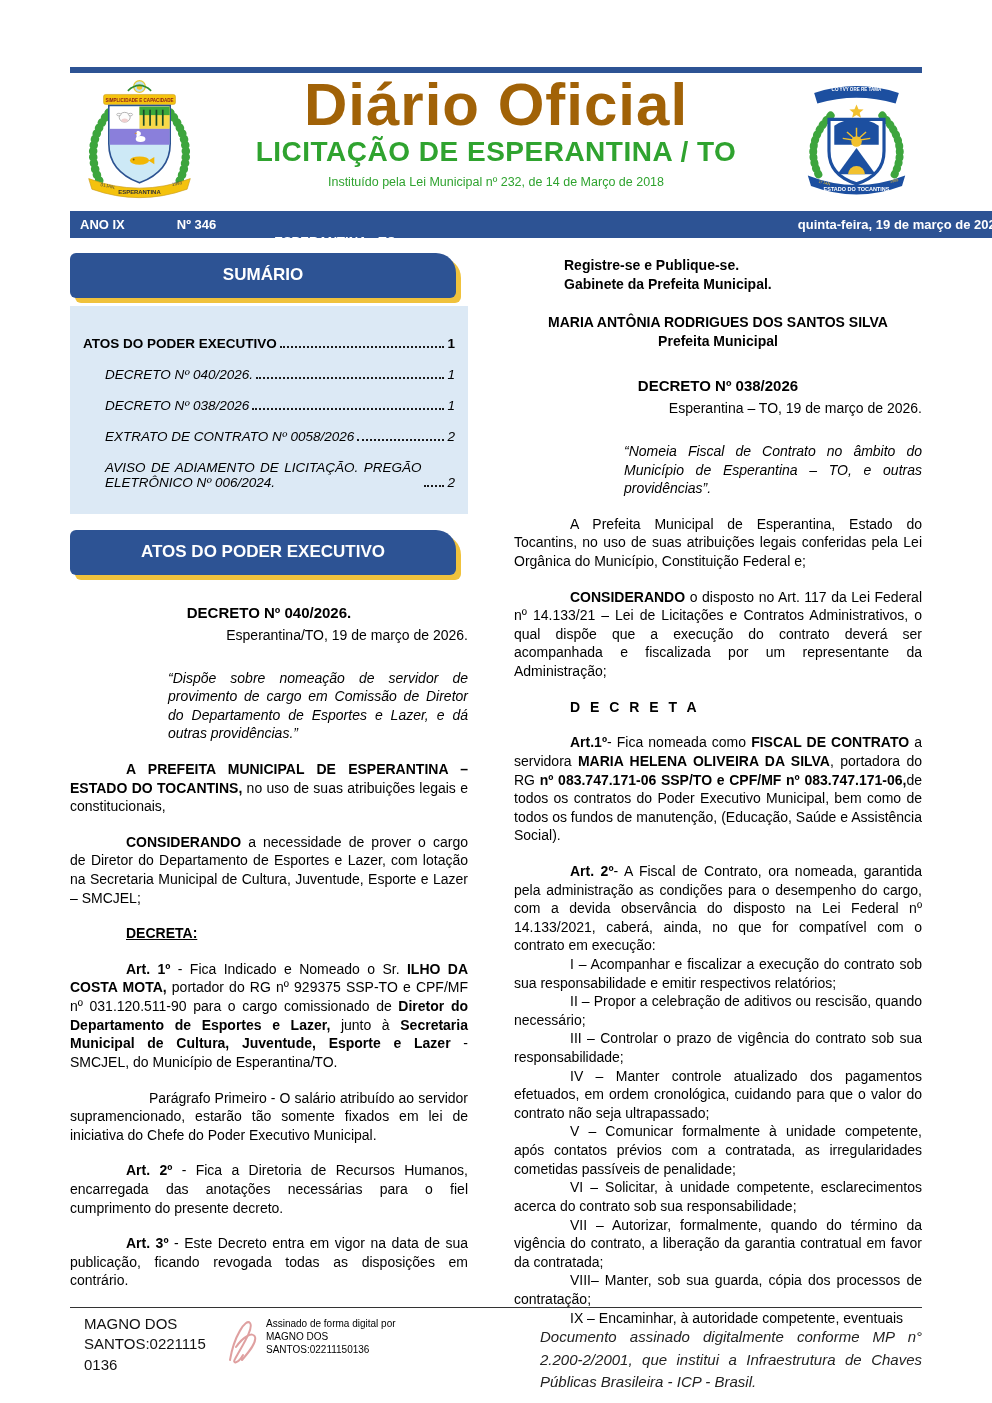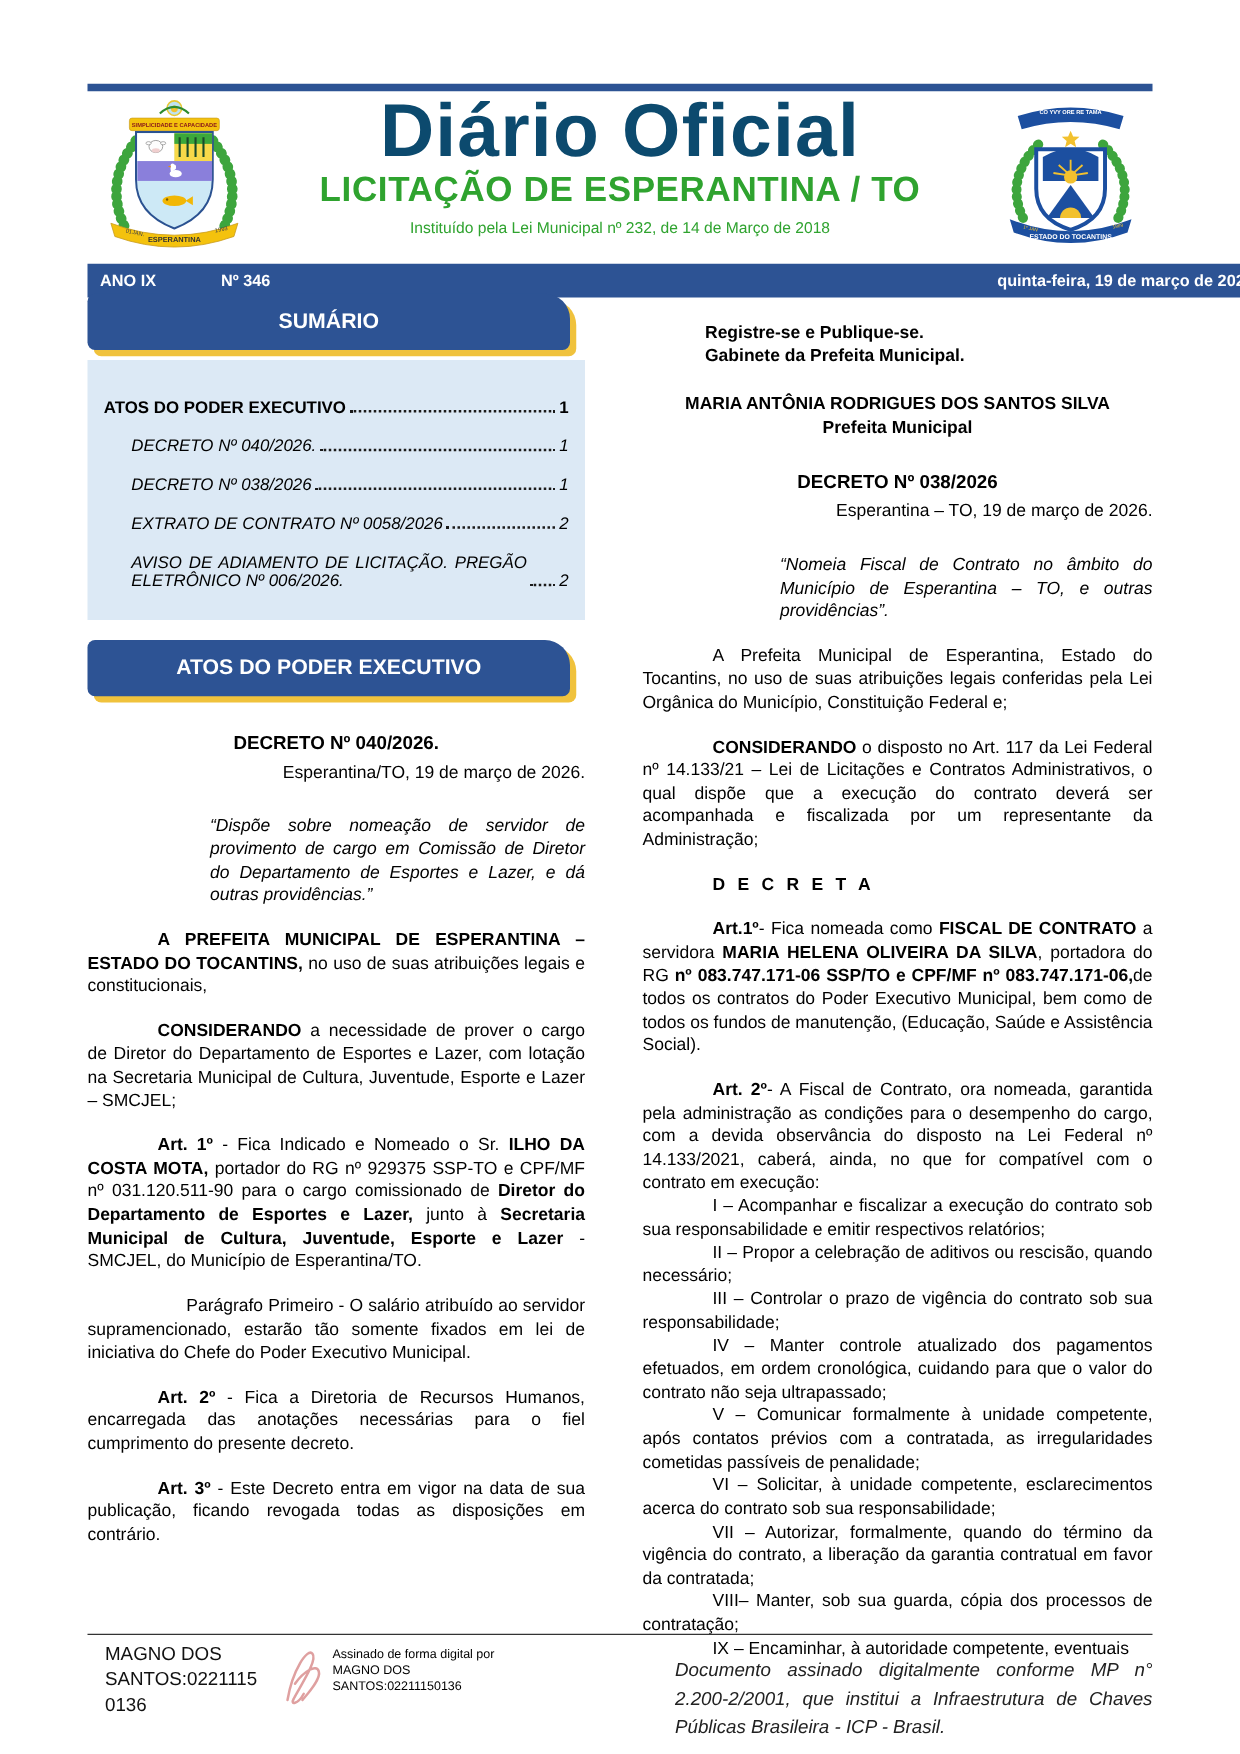--- a/index.html
+++ b/index.html
@@ -6,31 +6,31 @@
   body{
     width:992px;height:1403px;position:relative;background:#ffffff;
     font-family:"Liberation Sans",sans-serif;color:#000;overflow:hidden;
   }
   .top-rule{position:absolute;left:70px;top:67px;width:852px;height:6px;background:#2D5394;}
   
   .seal{position:absolute;top:77px;width:127px;height:127px;}
   .seal.left{left:76px;}
   .seal.right{left:793px;}
   .mast{position:absolute;left:206px;top:74px;width:580px;text-align:center;}
-  .mast-title{font-size:60px;font-weight:800;color:#0c4a6e;line-height:1.02;letter-spacing:1px;}
+  .mast-title{font-size:60px;font-weight:800;color:#a16207;line-height:1.02;letter-spacing:1px;}
   .mast-sub{font-size:28px;font-weight:800;color:#2FA32F;margin-top:1px;letter-spacing:.5px;}
   .mast-est{font-size:12.5px;font-weight:normal;color:#2FA32F;margin-top:7px;}
   
   .bar{position:absolute;left:70px;top:211px;width:943px;height:27px;background:#2D5394;color:#fff;
        font-weight:bold;font-size:13px;display:flex;align-items:center;box-sizing:border-box;padding:0 10px;}
   .bar .b2{margin-left:52px;}
   .bar .b3{margin-left:58px;margin-top:33px;}
   .bar .b4{margin-left:auto;}
   
-  .col-left{position:absolute;left:70px;top:235px;width:398px;}
+  .col-left{position:absolute;left:70px;top:253px;width:398px;}
   .col-right{position:absolute;left:514px;top:256px;width:408px;}
   
   .hdr-box{background:#2D5394;color:#fff;border-radius:6px 20px 6px 6px;box-shadow:5px 5px 0 #F0C23C;
            text-align:center;font-weight:bold;font-size:17px;padding:12px 0 13px;width:386px;box-sizing:border-box;}
   
   .toc-panel{background:#DCE9F5;width:398px;margin-top:8px;padding:30px 13px 24px 13px;box-sizing:border-box;}
   .toc-row{display:flex;align-items:flex-end;font-size:13.5px;margin-bottom:16px;}
   .toc-row.main{font-weight:bold;}
   .toc-row.sub{font-style:italic;padding-left:22px;}
   .toc-label{flex:0 1 auto;text-align:justify;}
@@ -149,35 +149,36 @@
       <span class="toc-label">DECRETO Nº 038/2026</span>
       <span class="toc-dots"></span>
       <span class="toc-page">1</span>
     </div>
     <div class="toc-row sub">
       <span class="toc-label">EXTRATO DE CONTRATO Nº 0058/2026</span>
       <span class="toc-dots"></span>
       <span class="toc-page">2</span>
     </div>
     <div class="toc-row sub" style="margin-bottom:0;">
-      <span class="toc-label">AVISO DE ADIAMENTO DE LICITAÇÃO. PREGÃO ELETRÔNICO Nº 006/2026.</span>
+      <span class="toc-label">AVISO DE ADIAMENTO DE LICITAÇÃO. PREGÃO ELETRÔNICO Nº 006/2024.</span>
       <span class="toc-dots"></span>
       <span class="toc-page">2</span>
     </div>
   </div>
 
   <div class="atos-gap"></div>
   <div class="hdr-box">ATOS DO PODER EXECUTIVO</div>
 
   <div class="doc">
     <p class="center" style="margin-top:0;">DECRETO Nº 040/2026.</p>
     <p class="right">Esperantina/TO, 19 de março de 2026.</p>
     <p class="quote">“Dispõe sobre nomeação de servidor de provimento de cargo em Comissão de Diretor do Departamento de Esportes e Lazer, e dá outras providências.”</p>
     <p><span style="font-weight: 700;">A PREFEITA MUNICIPAL DE ESPERANTINA – ESTADO DO TOCANTINS,</span><span> no uso de suas atribuições legais e constitucionais,</span></p>
     <p><span style="font-weight: 700;">CONSIDERANDO</span><span> a necessidade de prover o cargo de Diretor do Departamento de Esportes e Lazer, com lotação na Secretaria Municipal de Cultura, Juventude, Esporte e Lazer – SMCJEL;</span></p>
+    <p><span style="font-weight: 700; text-decoration: underline;">DECRETA:</span></p>
     <p><span style="font-weight: 700;">Art. 1º</span><span> - Fica Indicado e Nomeado o Sr. </span><span style="font-weight: 700;">ILHO DA COSTA MOTA,</span><span> portador do RG nº 929375 SSP-TO e CPF/MF nº 031.120.511-90 para o cargo comissionado de </span><span style="font-weight: 700;">Diretor do Departamento de Esportes e Lazer,</span><span> junto à </span><span style="font-weight: 700;">Secretaria Municipal de Cultura, Juventude, Esporte e Lazer</span><span> - SMCJEL, do Município de Esperantina/TO.</span></p>
     <p><span style="font-weight: 400; padding-left: 23px;">Parágrafo Primeiro</span><span> - O salário atribuído ao servidor supramencionado, estarão tão somente fixados em lei de iniciativa do Chefe do Poder Executivo Municipal.</span></p>
     <p><span style="font-weight: 700;">Art. 2º</span><span> - Fica a Diretoria de Recursos Humanos, encarregada das anotações necessárias para o fiel cumprimento do presente decreto.</span></p>
     <p><span style="font-weight: 700;">Art. 3º</span><span> - Este Decreto entra em vigor na data de sua publicação, ficando revogada todas as disposições em contrário.</span></p>
   </div>
 </div>
 
 <div class="col-right">
   <div class="doc" style="margin-top:0;">
     <p class="reg">Registre-se e Publique-se.</p>

